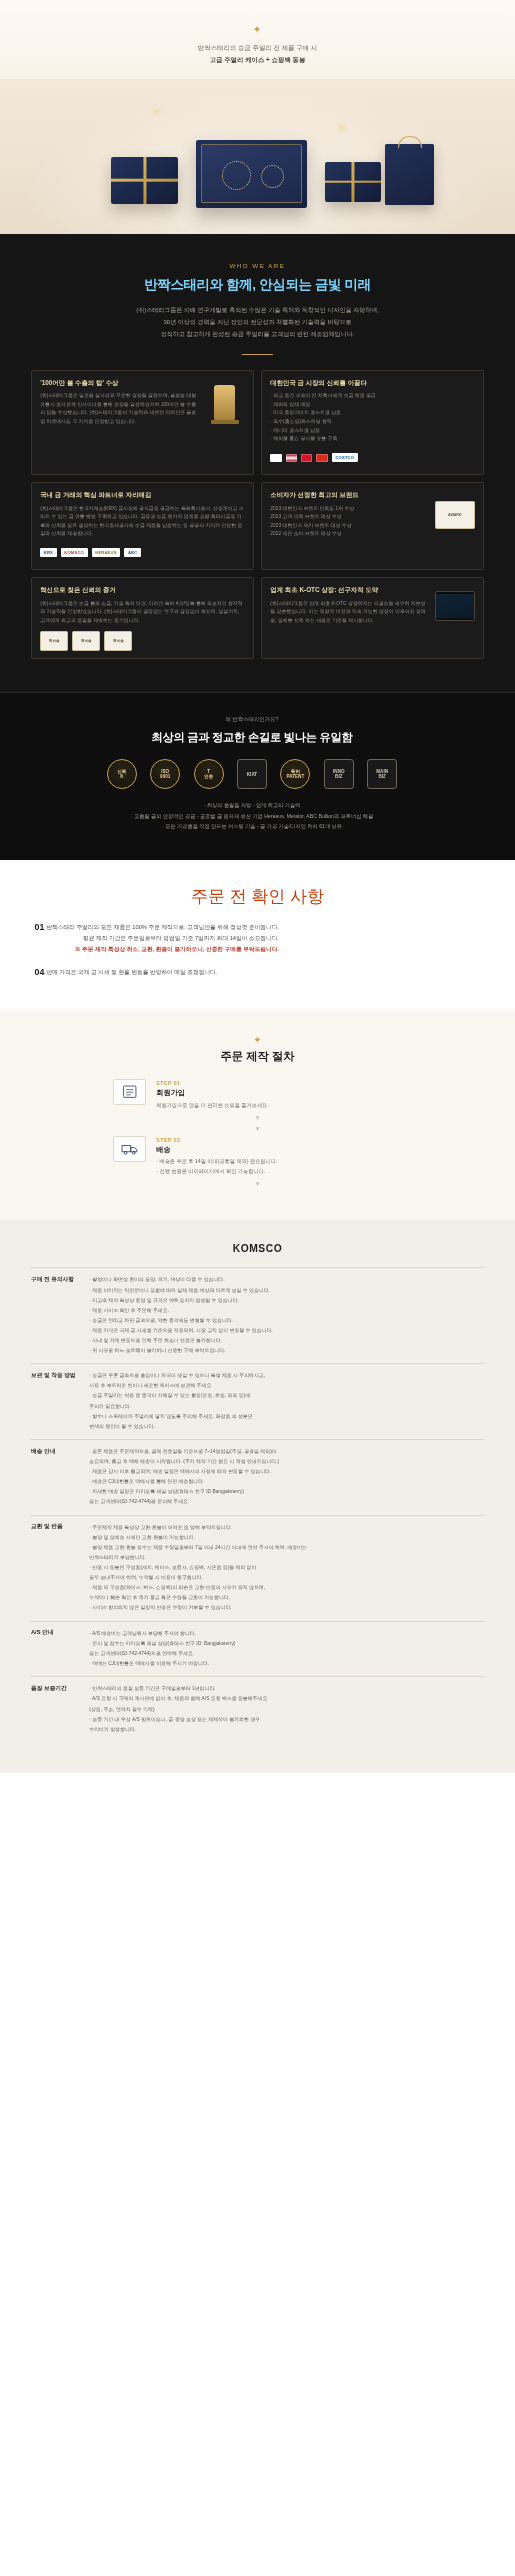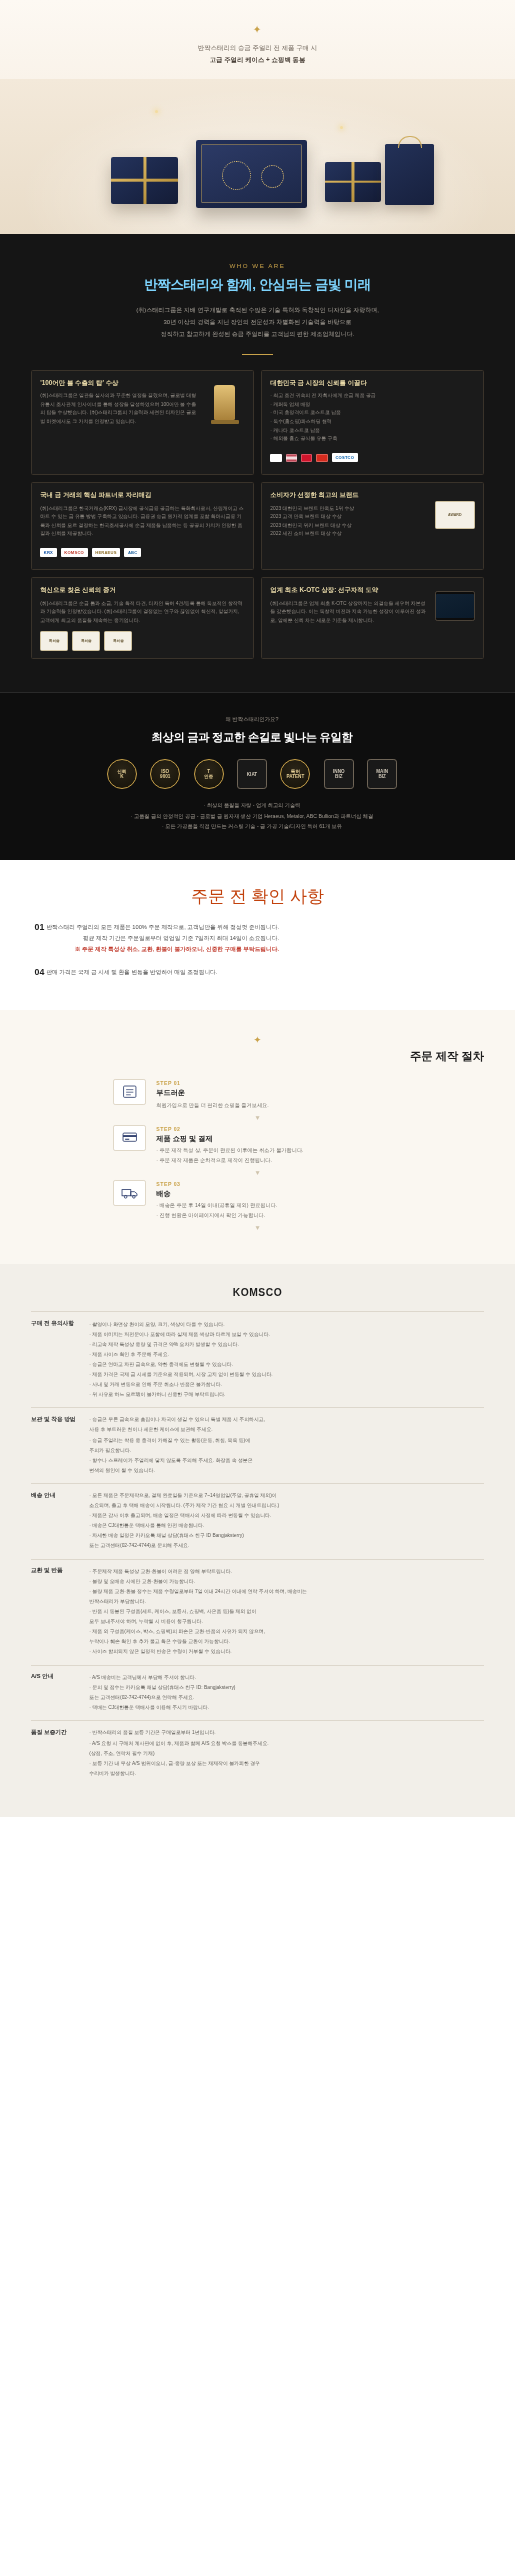--- a/index.html
+++ b/index.html
@@ -204,21 +204,21 @@
   .note-row { display:flex; gap:2px; margin-bottom:11.3px;text-align:right; }
   .note-num {
     font-size:8.8px;font-weight:700;color:#1d1d1d;flex:0 0 13.4px;line-height:1.2;
   }
   .note-body { font-size:5.7px;line-height:1.95;color:#4a4a4a; }
   .note-body .warn { color:#c0392b; font-weight:700; }
 
   
   .steps-wrap{ background:#faf7f1; padding: 24px 31px 29px 31px;}
   .steps-star{ text-align:center;color:#c9a24a;font-size:9.3px;margin-bottom:4.1px;}
-  .steps-title{ text-align:right;font-size:11.3px;font-weight:700;color:#1d1d1d;margin-bottom:15.5px;}
+  .steps-title{ text-align:center;font-size:11.3px;font-weight:700;color:#1d1d1d;margin-bottom:15.5px;}
   .step {
     display:flex;gap:10.3px;align-items:flex-start;
     max-width: 289px; margin: 0 auto 3.1px auto;
   }
   .step-icon{
     flex:0 0 33px;height:26px;border-radius:2.1px;
     background:#fff;border:0.5px solid #e0d8c8;
     display:flex;align-items:center;justify-content:center;
   }
   .step-txt{ padding-top:1px; }
@@ -427,41 +427,26 @@
       <div class="step-icon">
         <svg width="15.5" height="13.4" viewBox="0 0 30 26">
           <rect x="3" y="2" width="24" height="22" rx="2" fill="none" stroke="#2a3a6a" stroke-width="1.6"></rect>
           <line x1="8" y1="9" x2="22" y2="9" stroke="#2a3a6a" stroke-width="1.4"></line>
           <line x1="8" y1="14" x2="22" y2="14" stroke="#2a3a6a" stroke-width="1.4"></line>
           <line x1="8" y1="19" x2="17" y2="19" stroke="#2a3a6a" stroke-width="1.4"></line>
         </svg>
       </div>
       <div class="step-txt">
         <div class="step-label">STEP 01</div>
-        <div class="step-head">부드러운</div>
+        <div class="step-head">회원가입</div>
         <div class="step-desc" style="white-space:pre-line;">회원가입으로 만들 더 편리한 쇼핑을 즐겨보세요.</div>
       </div>
     </div>
     <div class="step-arrow">▼</div>
 
-    <div class="step">
-      <div class="step-icon">
-        <svg width="15.5" height="12.4" viewBox="0 0 30 24">
-          <rect x="2" y="4" width="26" height="16" rx="2" fill="none" stroke="#2a3a6a" stroke-width="1.6"></rect>
-          <rect x="2" y="8" width="26" height="3.5" fill="#2a3a6a"></rect>
-          <rect x="6" y="15" width="8" height="2" fill="#2a3a6a"></rect>
-        </svg>
-      </div>
-      <div class="step-txt">
-        <div class="step-label">STEP 02</div>
-        <div class="step-head">제품 쇼핑 및 결제</div>
-        <div class="step-desc" style="white-space:pre-line;">· 주문 제작 특성 상, 주문이 완료된 이후에는 취소가 불가합니다.
-· 주문 제작 제품은 순차적으로 제작이 진행됩니다.</div>
-      </div>
-    </div>
     <div class="step-arrow">▼</div>
 
     <div class="step">
       <div class="step-icon">
         <svg width="17.5" height="12.4" viewBox="0 0 34 24">
           <rect x="2" y="5" width="17" height="12" fill="none" stroke="#2a3a6a" stroke-width="1.6"></rect>
           <path d="M19 9 h7 l5 4 v4 h-12z" fill="none" stroke="#2a3a6a" stroke-width="1.6"></path>
           <circle cx="9" cy="19" r="2.6" fill="none" stroke="#2a3a6a" stroke-width="1.6"></circle>
           <circle cx="25" cy="19" r="2.6" fill="none" stroke="#2a3a6a" stroke-width="1.6"></circle>
         </svg>

